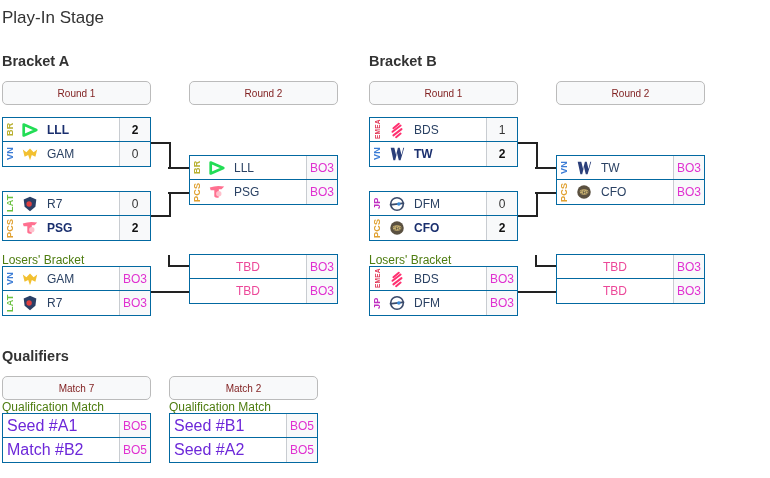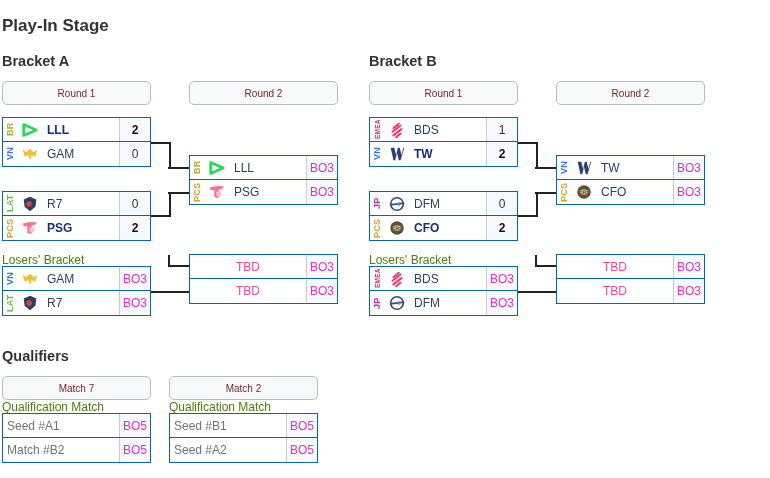--- a/index.html
+++ b/index.html
@@ -1,35 +1,35 @@
 <!DOCTYPE html>
 <html><head>
 <meta charset="utf-8">
 <style>
   * { box-sizing: border-box; margin: 0; padding: 0; }
   html, body { width: 770px; height: 478px; background: #ffffff; overflow: hidden; }
   body { font-family: "Liberation Sans", "DejaVu Sans", sans-serif; color: #222; position: relative; }
-  .h1 { position: absolute; left: 2px; top: 16px; font-size: 17px; font-weight: bold; color: #333; }
+  .h1 { position: absolute; left: 2px; top: 8px; font-size: 17px; font-weight: normal; color: #333; }
   .h2 { position: absolute; font-size: 14.5px; font-weight: bold; color: #333; }
   .round-hdr { position: absolute; width: 149px; height: 24px; background: #f8f9fa; border: 1px solid #bbb; border-radius: 5px; font-size: 10px; color: #7f1d1d; display: flex; align-items: center; justify-content: center; }
   .match { position: absolute; width: 149px; }
   .row { height: 25px; border: 1px solid #0369a1; background: #fff; display: flex; align-items: center; position: relative; }
   .row + .row { border-top: none; }
   .region { width: 14px; height: 100%; display: flex; align-items: center; justify-content: center; font-size: 9px; font-weight: bold; writing-mode: vertical-rl; transform: rotate(180deg); letter-spacing: 0.2px; }
   .region.ws { font-size: 6.5px; }
   .logo { width: 26px; height: 100%; display: flex; align-items: center; justify-content: center; }
   .logo svg { width: 18px; height: 18px; }
   .team { flex: 1; font-size: 12px; color: #2a4163; padding-left: 4px; }
   .team.win { font-weight: bold; color: #1a2f6e; }
   .team.center { text-align: center; padding-left: 0; color: #ec4899; }
   .score { width: 31px; height: 100%; border-left: 1px solid #c8ccd1; background: #f8f9fa; display: flex; align-items: center; justify-content: center; font-size: 12px; color: #333; }
   .score.win { font-weight: bold; color: #111; }
   .score.bo { color: #e030d0; font-size: 12px; }
   .lbl { position: absolute; width: 149px; font-size: 12px; color: #4d7c0f; }
-  .seed { flex: 1; font-size: 12px; color: #737373; padding-left: 4px; }
+  .seed { flex: 1; font-size: 16px; color: #6d28d9; padding-left: 4px; }
   .conn { position: absolute; border-color: #222; border-style: solid; border-width: 0; }
 </style>
 </head>
 <body>
 
 <div class="h1">Play-In Stage</div>
 
 <div class="h2" style="left:2px;top:53px">Bracket A</div>
 <div class="round-hdr" style="left:2px;top:81px">Round 1</div>
 <div class="round-hdr" style="left:189px;top:81px">Round 2</div>

